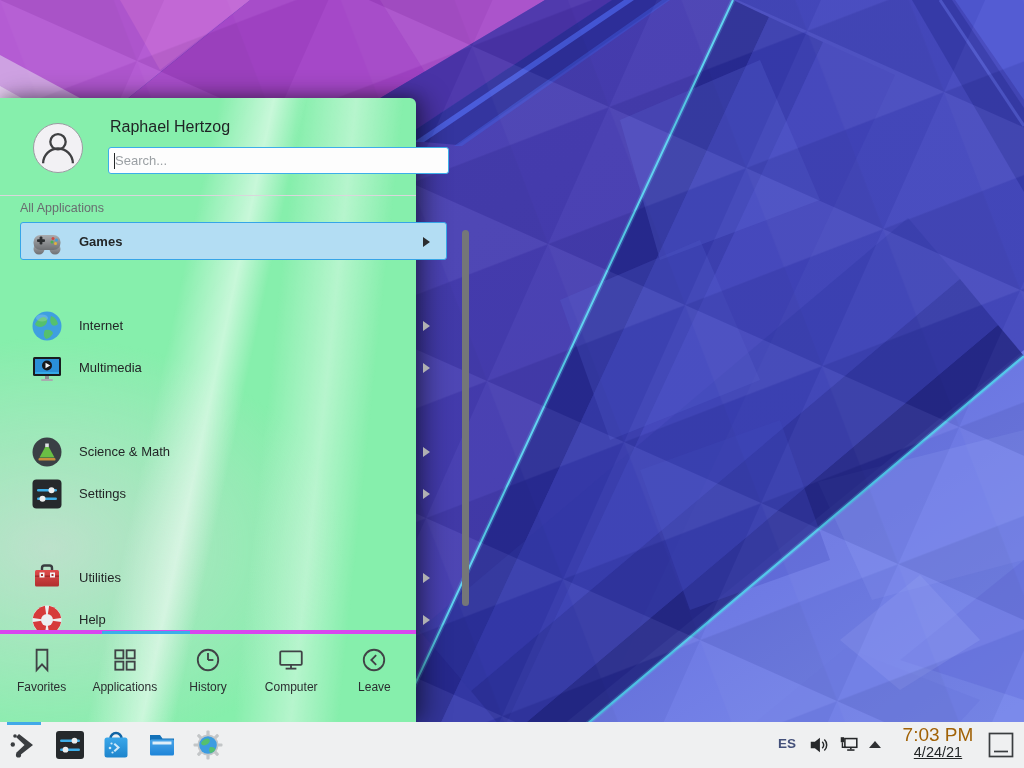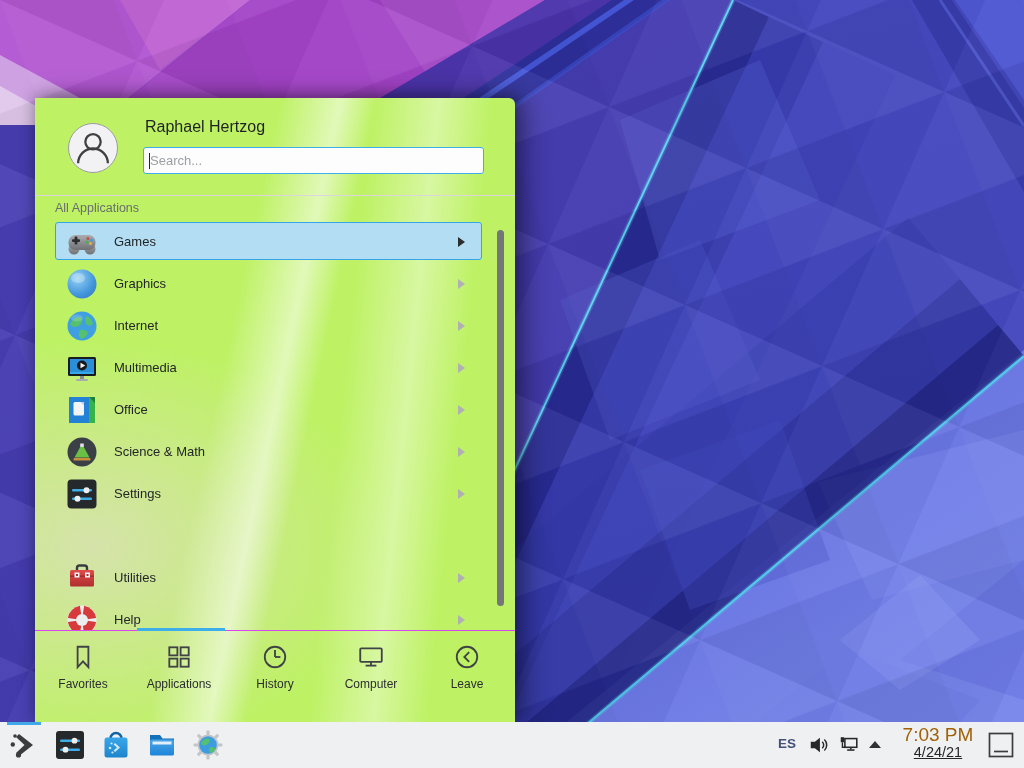--- a/index.html
+++ b/index.html
@@ -5,24 +5,23 @@
   * { margin:0; padding:0; box-sizing:border-box; }
   html,body { width:1024px; height:768px; overflow:hidden; }
   body { font-family:"Liberation Sans", sans-serif; color:#232627; }
   #screen { position:relative; width:1024px; height:768px; overflow:hidden; background:#3c40ae; }
 
   
   #wallpaper { position:absolute; inset:0; }
 
   
   #menu {
-    position:absolute; left:0; top:98px; width:480px; height:624px;
-    background:#bef264; border-radius:0 6px 0 0;
+    position:absolute; left:0; top:98px; width:416px; height:624px;
+    background:#86efac; border-radius:0 6px 0 0;
     box-shadow: 10px 0 26px rgba(0,0,0,.40), 0 -2px 14px rgba(0,0,0,.25);
-    margin-left: 35px;
   }
   #menu .sheen {
     position:absolute; inset:0; pointer-events:none; border-radius:0 6px 0 0;
     background:
       linear-gradient(102deg, rgba(255,255,255,0) 40%, rgba(255,255,255,.55) 50%, rgba(255,255,255,0) 56%),
       linear-gradient(96deg, rgba(255,255,255,0) 62%, rgba(255,255,255,.40) 74%, rgba(255,255,255,0) 84%),
       radial-gradient(ellipse 420px 300px at 12% 72%, rgba(233,214,229,.55), rgba(233,214,229,0) 70%);
   }
   .menu-header { position:absolute; left:0; top:0; width:100%; height:97px; }
   .avatar { position:absolute; left:33px; top:25px; width:50px; height:50px; border-radius:50%;
@@ -32,33 +31,33 @@
                 background:#fdfdfd; border:1px solid #3daee9; border-radius:3px; }
   .search-box input { position:absolute; inset:0; border:none; outline:none; background:transparent;
                       font-family:"Liberation Sans", sans-serif; font-size:13px; color:#232627; padding-left:6px; }
   .search-box input::placeholder { color:#9ba0a4; opacity:1; }
   .search-caret { position:absolute; left:5px; top:5px; width:1px; height:16px; background:#232627; }
   .header-divider { position:absolute; left:0; top:97px; width:100%; height:1px; background:#d9d7db; }
   .section-label { position:absolute; left:20px; top:103px; font-size:12.5px; color:#696d70; }
 
   .app-list { position:absolute; left:20px; top:124px; width:427px; height:408px; overflow:hidden; }
   .row { position:absolute; left:0; width:427px; height:38px; border-radius:3px; border:1px solid transparent; }
-  .row.selected { background:#b3ddf3; border-color:#36a5e7; }
+  .row.selected { background:#b3ddf3; border-color:#36a5e7;font-weight:bold; }
   .row-icon { position:absolute; left:10px; top:3px; width:32px; height:32px; }
   .row-label { position:absolute; left:58px; top:11px; font-size:13px; color:#232627; }
   .row-arrow { position:absolute; right:16px; top:14px; width:0; height:0;
                border-top:5px solid transparent; border-bottom:5px solid transparent;
                border-left:7px solid #b0b0b2; }
   .row.selected .row-arrow { border-left-color:#2b2d2f; }
 
   .scrollbar-thumb { position:absolute; left:462px; top:132px; width:7px; height:376px;
                      border-radius:4px; background:#747678; }
 
   .tab-bar { position:absolute; left:0; top:532px; width:100%; height:75px;
-             border-top:1px solid #d946ef; display:flex; }
+             border-top:4px solid #d946ef; display:flex; }
   .active-indicator { position:absolute; left:102px; top:-3px; width:88px; height:3px; background:#3daee9; }
   .tab { flex:1 1 0; display:flex; flex-direction:column; align-items:center; padding-top:12px; }
   .tab-icon { width:28px; height:28px; }
   .tab-label { margin-top:6px; font-size:12px; color:#2b2e30; }
 
   
   #taskbar { position:absolute; left:0; bottom:0; width:1024px; height:46px; background:#eff0f1; }
   .tb-app { position:absolute; top:7px; width:32px; height:32px; }
   .tb-active-line { position:absolute; left:7px; top:0; width:34px; height:3px; background:#42a9e8; }
   .tray-label { position:absolute; left:778px; top:14px; font-size:13.5px; font-weight:bold; color:#44507a; }
@@ -179,35 +178,20 @@
           <rect x="8.6" y="10.6" width="2.8" height="8" rx="1" fill="#2c2e30"></rect>
           <circle cx="22" cy="12.5" r="1.5" fill="#cc4a43"></circle>
             <circle cx="25.5" cy="14" r="1.5" fill="#3f9fd8"></circle>
           <circle cx="21" cy="16" r="1.5" fill="#4caf50"></circle>
             <circle cx="24.5" cy="17.5" r="1.5" fill="#e2b33c"></circle>
         </svg>
         <span class="row-label">Games</span>
         <span class="row-arrow"></span>
       </div>
 
-      <div class="row" style="top:42px">
-        <svg class="row-icon" viewBox="0 0 32 32">
-          <defs>
-              <radialGradient id="gr" cx="0.35" cy="0.3" r="0.9">
-                <stop offset="0" stop-color="#97d2f5"></stop>
-                <stop offset="0.6" stop-color="#4698dc"></stop>
-                <stop offset="1" stop-color="#2f77c2"></stop>
-              </radialGradient>
-            </defs>
-          <circle cx="16" cy="16" r="14.5" fill="url(#gr)"></circle>
-          <ellipse cx="12" cy="10" rx="7" ry="5" fill="#ffffff" opacity="0.28"></ellipse>
-        </svg>
-        <span class="row-label">Graphics</span>
-        <span class="row-arrow"></span>
-      </div>
 
       <div class="row" style="top:126px">
         <svg class="row-icon" viewBox="0 0 32 32">
           <rect x="2" y="5" width="28" height="19" rx="1.5" fill="#191c1f"></rect>
           <rect x="4" y="7" width="24" height="13" fill="#2a8fd8"></rect>
           <rect x="4" y="20" width="24" height="2" fill="#35aae8"></rect>
           <circle cx="16" cy="13.5" r="5" fill="#17191b"></circle>
           <polygon points="14.5,10.8 19.3,13.5 14.5,16.2" fill="#f2f4f6"></polygon>
           <rect x="14" y="24" width="4" height="3" fill="#8a8d90"></rect>
           <rect x="10" y="27" width="12" height="2" rx="1" fill="#a8abae"></rect>
@@ -221,31 +205,20 @@
           <circle cx="16" cy="16" r="14.5" fill="#3f9fe0"></circle>
           <path d="M4 14 q4-7 9-7 q4 1 3 5 q-1 4-6 5 q-5 0-6-3z" fill="#55c06e"></path>
           <path d="M20 6 q6 2 7 8 q-3 3-6 1 q-3-3-1-9z" fill="#55c06e"></path>
           <path d="M14 20 q6-1 8 3 q-2 5-7 6 q-4-4-1-9z" fill="#55c06e"></path>
           <ellipse cx="11" cy="8" rx="6" ry="3.5" fill="#ffffff" opacity="0.18"></ellipse>
         </svg>
         <span class="row-label">Internet</span>
         <span class="row-arrow"></span>
       </div>
 
-      <div class="row" style="top:168px">
-        <svg class="row-icon" viewBox="0 0 32 32">
-          <rect x="17" y="3" width="12" height="26" fill="#35b24a"></rect>
-          <polygon points="23,3 29,3 29,9" fill="#1e7f36"></polygon>
-          <rect x="3" y="3" width="20" height="26" fill="#2381d6"></rect>
-          <rect x="7.5" y="8" width="10.5" height="13.5" rx="1.5" fill="#f2f4f6"></rect>
-          <polygon points="14.5,8 18,8 18,11.5" fill="#b9d4ee"></polygon>
-        </svg>
-        <span class="row-label">Office</span>
-        <span class="row-arrow"></span>
-      </div>
 
       <div class="row" style="top:210px">
         <svg class="row-icon" viewBox="0 0 32 32">
           <circle cx="16" cy="16" r="14.5" fill="#3a4045"></circle>
           <rect x="14.2" y="7.5" width="3.6" height="4" fill="#dfe2e4"></rect>
           <polygon points="14.2,11 17.8,11 23.5,21.5 8.5,21.5" fill="#6abf45"></polygon>
           <rect x="7.5" y="22" width="17" height="2.6" rx="1.2" fill="#c8903c"></rect>
         </svg>
         <span class="row-label">Science &amp; Math</span>
         <span class="row-arrow"></span>

